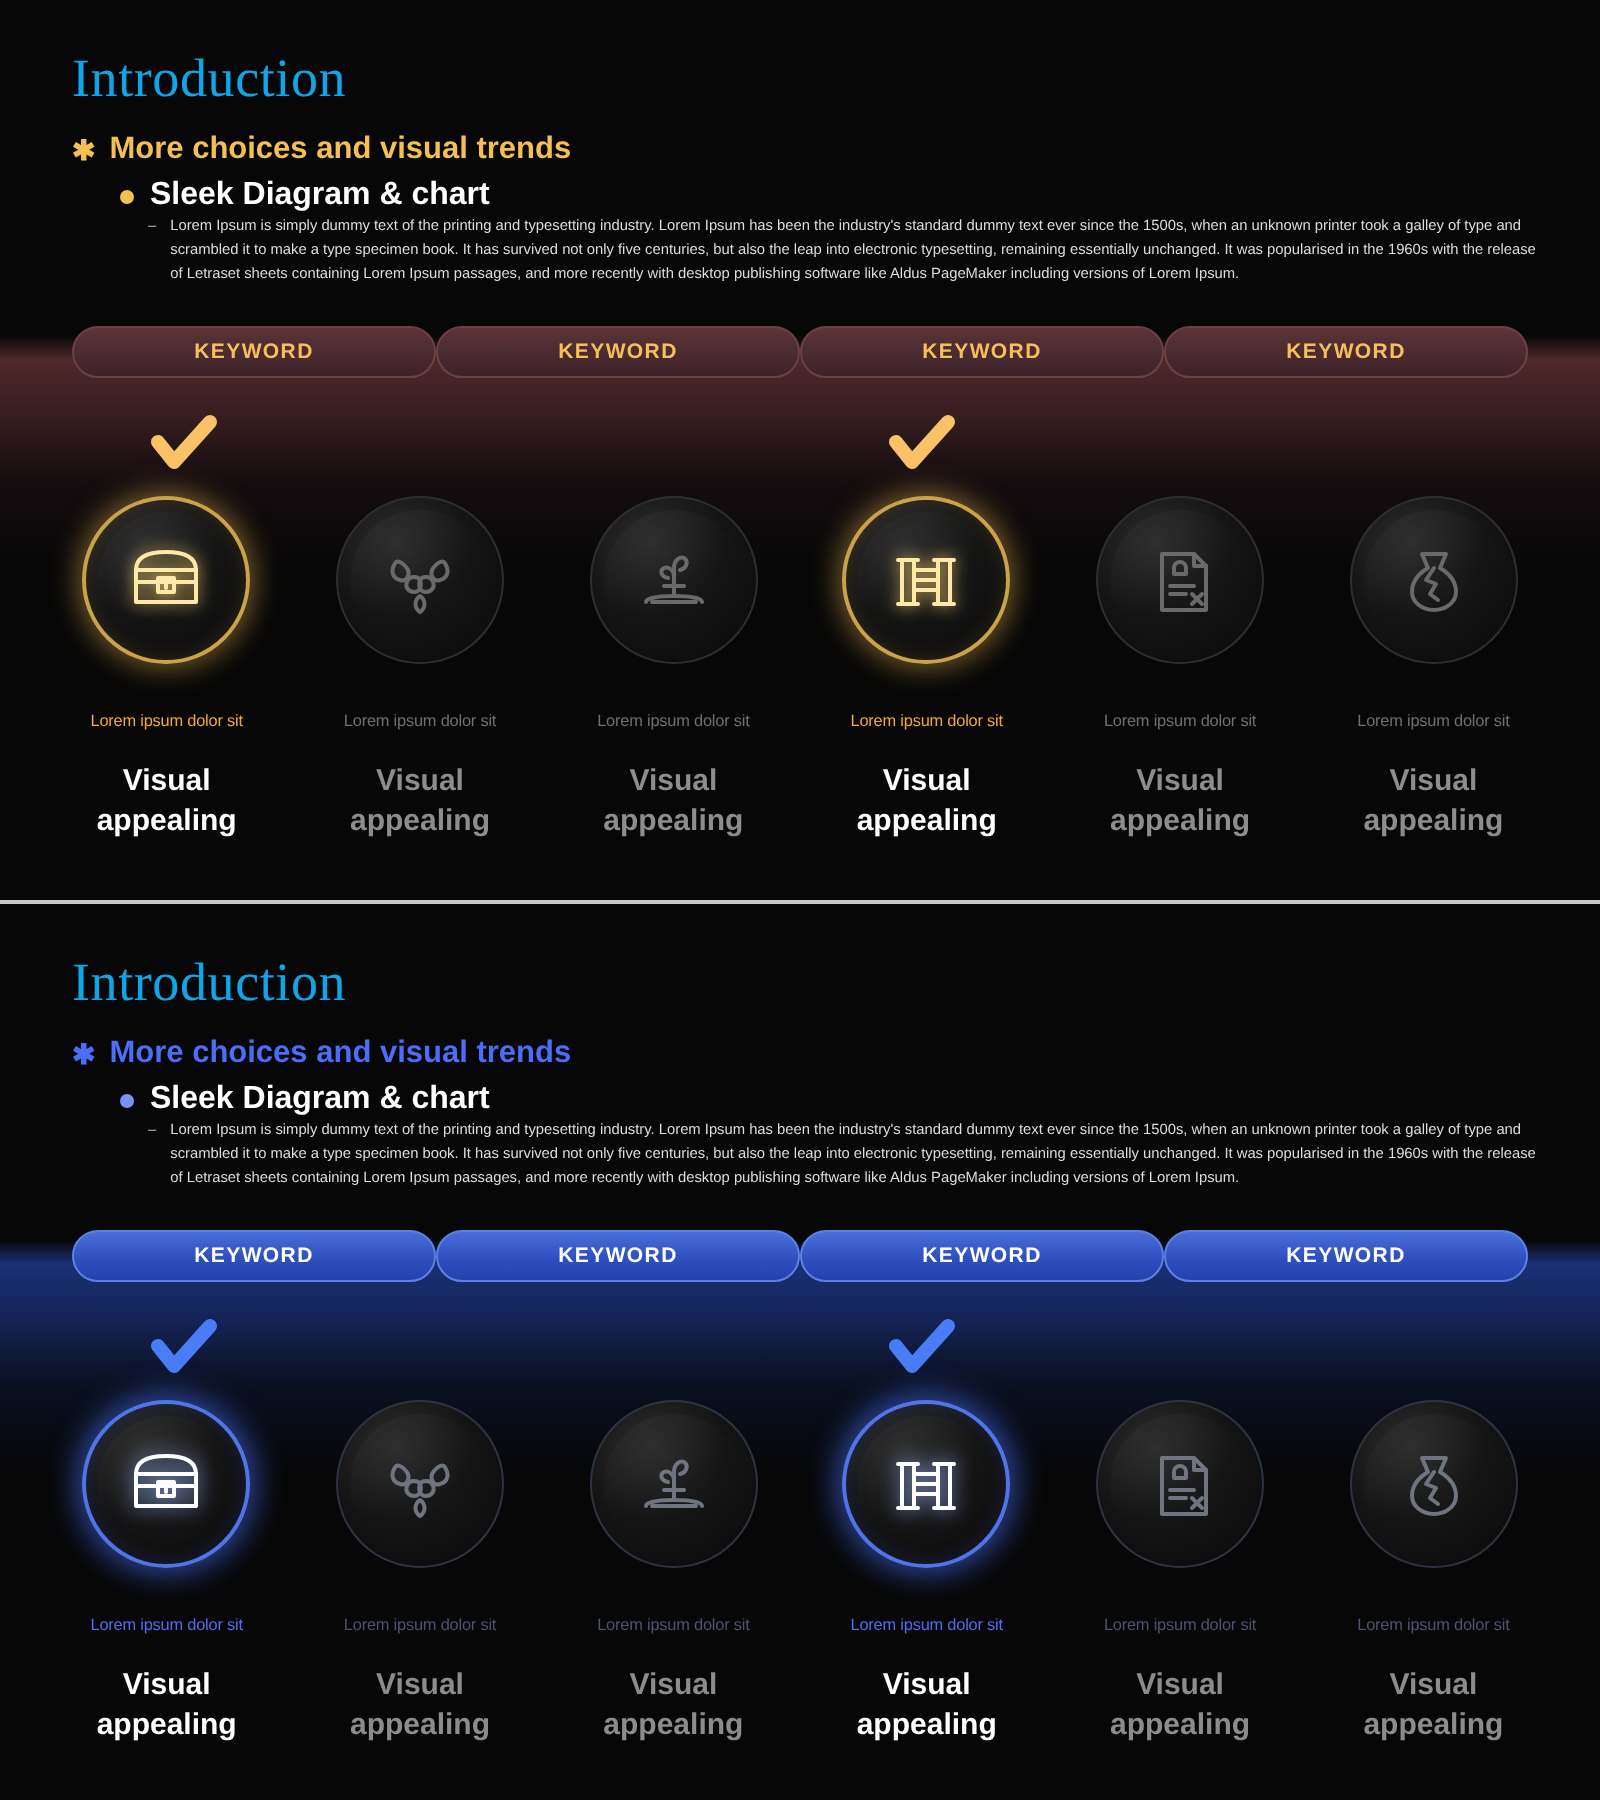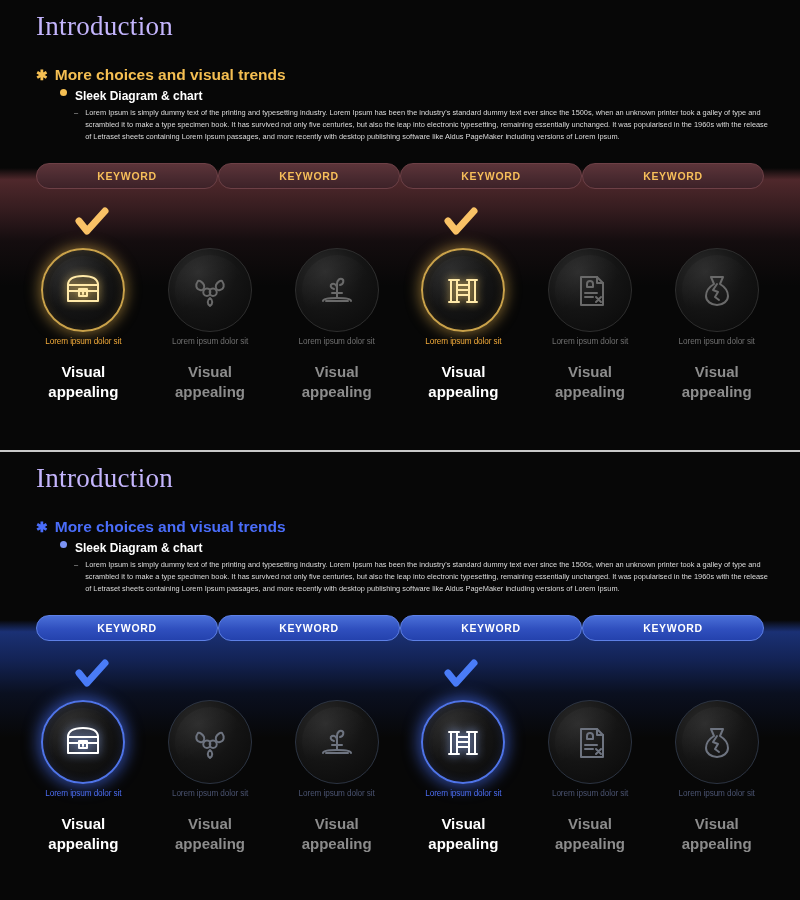--- a/index.html
+++ b/index.html
@@ -48,24 +48,24 @@
   .divider {
     width: 800px;
     height: 2px;
     background: #c9c9c9;
   }
 
   
   .title {
     position: absolute;
     left: 36px;
-    top: 11px;
+    top: 24px;
     font-family: "Liberation Serif", serif;
     font-size: 27px;
-    color: #c4b5fd;
+    color: #0ea5e9;
     letter-spacing: 0.3px;
   }
 
   .lvl1 {
     position: absolute;
     left: 36px;
     top: 66px;
     display: flex;
     align-items: center;
     gap: 7px;
@@ -74,22 +74,23 @@
   }
   .panel-gold .lvl1 { color: #f5bf52; }
   .panel-blue .lvl1 { color: #4a6dfa; }
   .star-icon { font-size: 14px; line-height: 1; }
 
   .lvl2 {
     position: absolute;
     left: 60px;
     top: 89px;
     display: flex;
+    align-items: center;
     gap: 8px;
-    font-size: 12px;
+    font-size: 16px;
     font-weight: bold;
     color: #ffffff;
   }
   .dot-icon {
     width: 7px; height: 7px;
     border-radius: 50%;
     display: inline-block;
   }
   .panel-gold .dot-icon { background: #f5bf52; }
   .panel-blue .dot-icon { background: #7c93f5; }
@@ -201,21 +202,21 @@
   .panel-blue .cell.on .circle {
     border: 2px solid #4f74e8;
     box-shadow: 0 0 15px 3px rgba(68,106,235,0.65), inset 0 0 10px rgba(68,106,235,0.2);
   }
   .panel-blue .cell.on .circle svg {
     stroke: #ffffff;
     filter: drop-shadow(0 0 5px rgba(150,180,255,0.95));
   }
 
   .cap-small {
-    margin-top: 5px;
+    margin-top: 24px;
     font-size: 8.2px;
     letter-spacing: -0.1px;
   }
   .panel-gold .cell.on .cap-small { color: #f0a93a; }
   .panel-gold .cell.off .cap-small { color: #6f6f6f; }
   .panel-blue .cell.on .cap-small { color: #4d6ef2; }
   .panel-blue .cell.off .cap-small { color: #4a5370; }
 
   .cap-main {
     margin-top: 16px;

